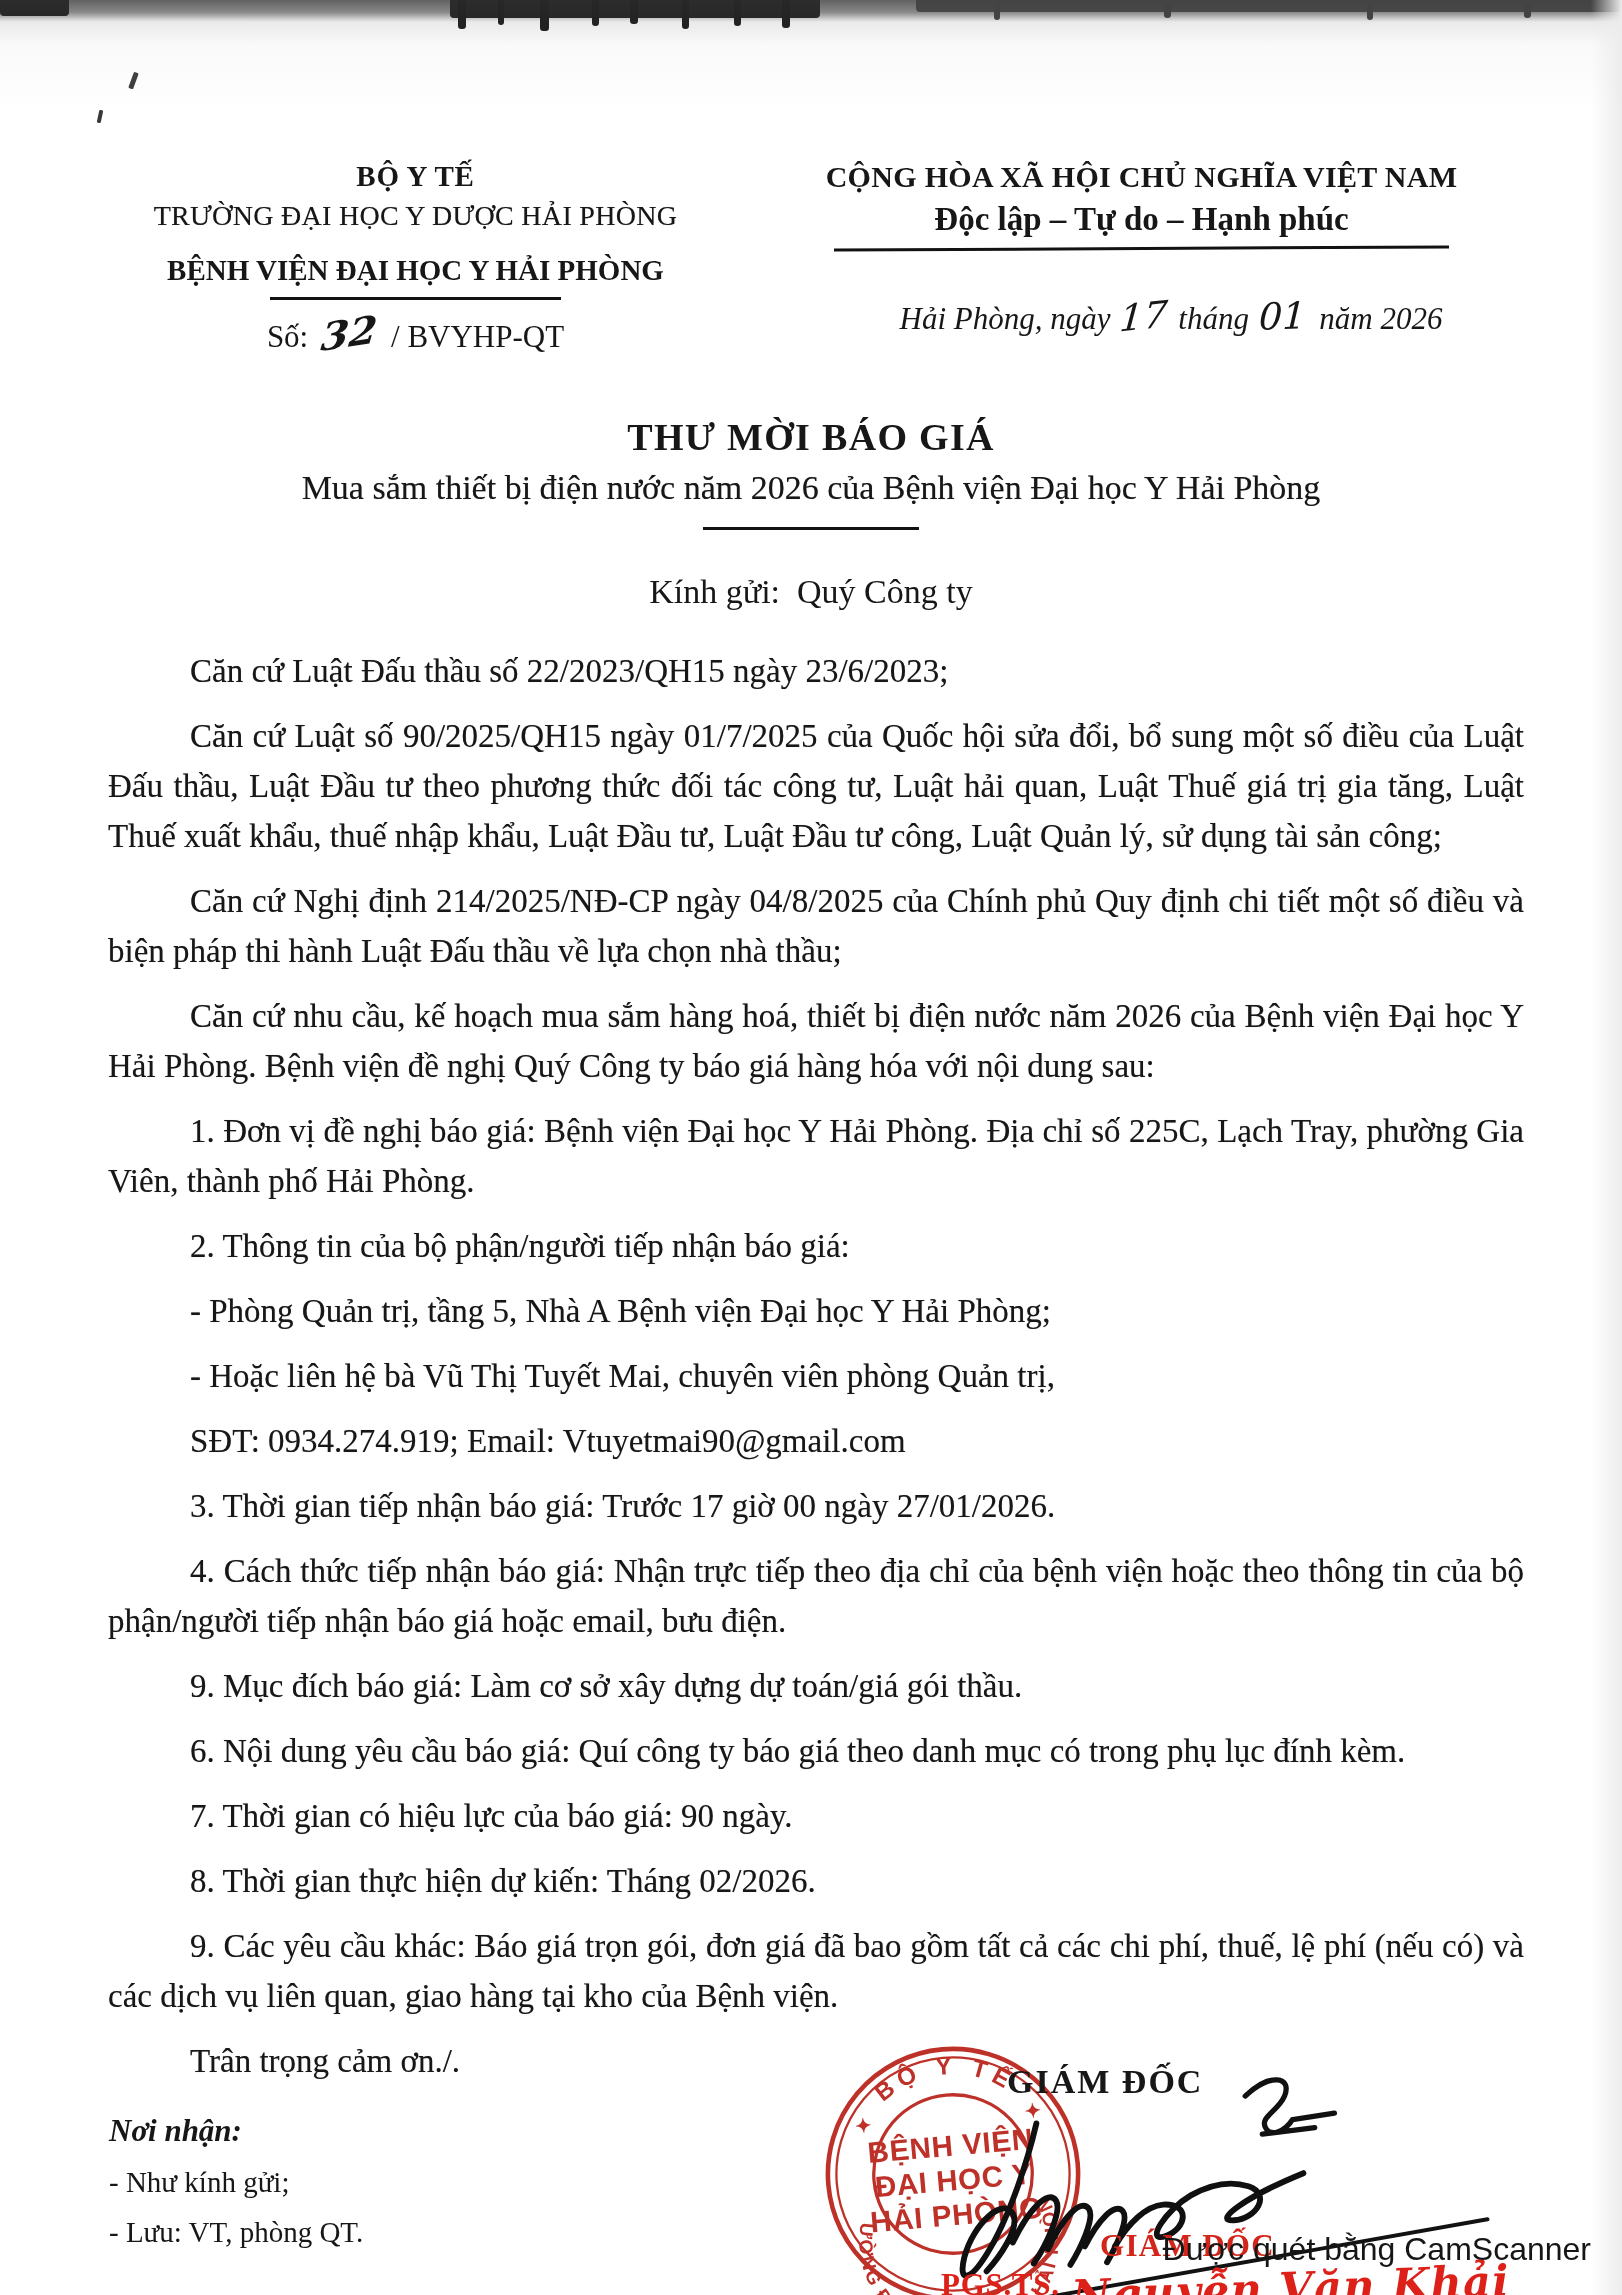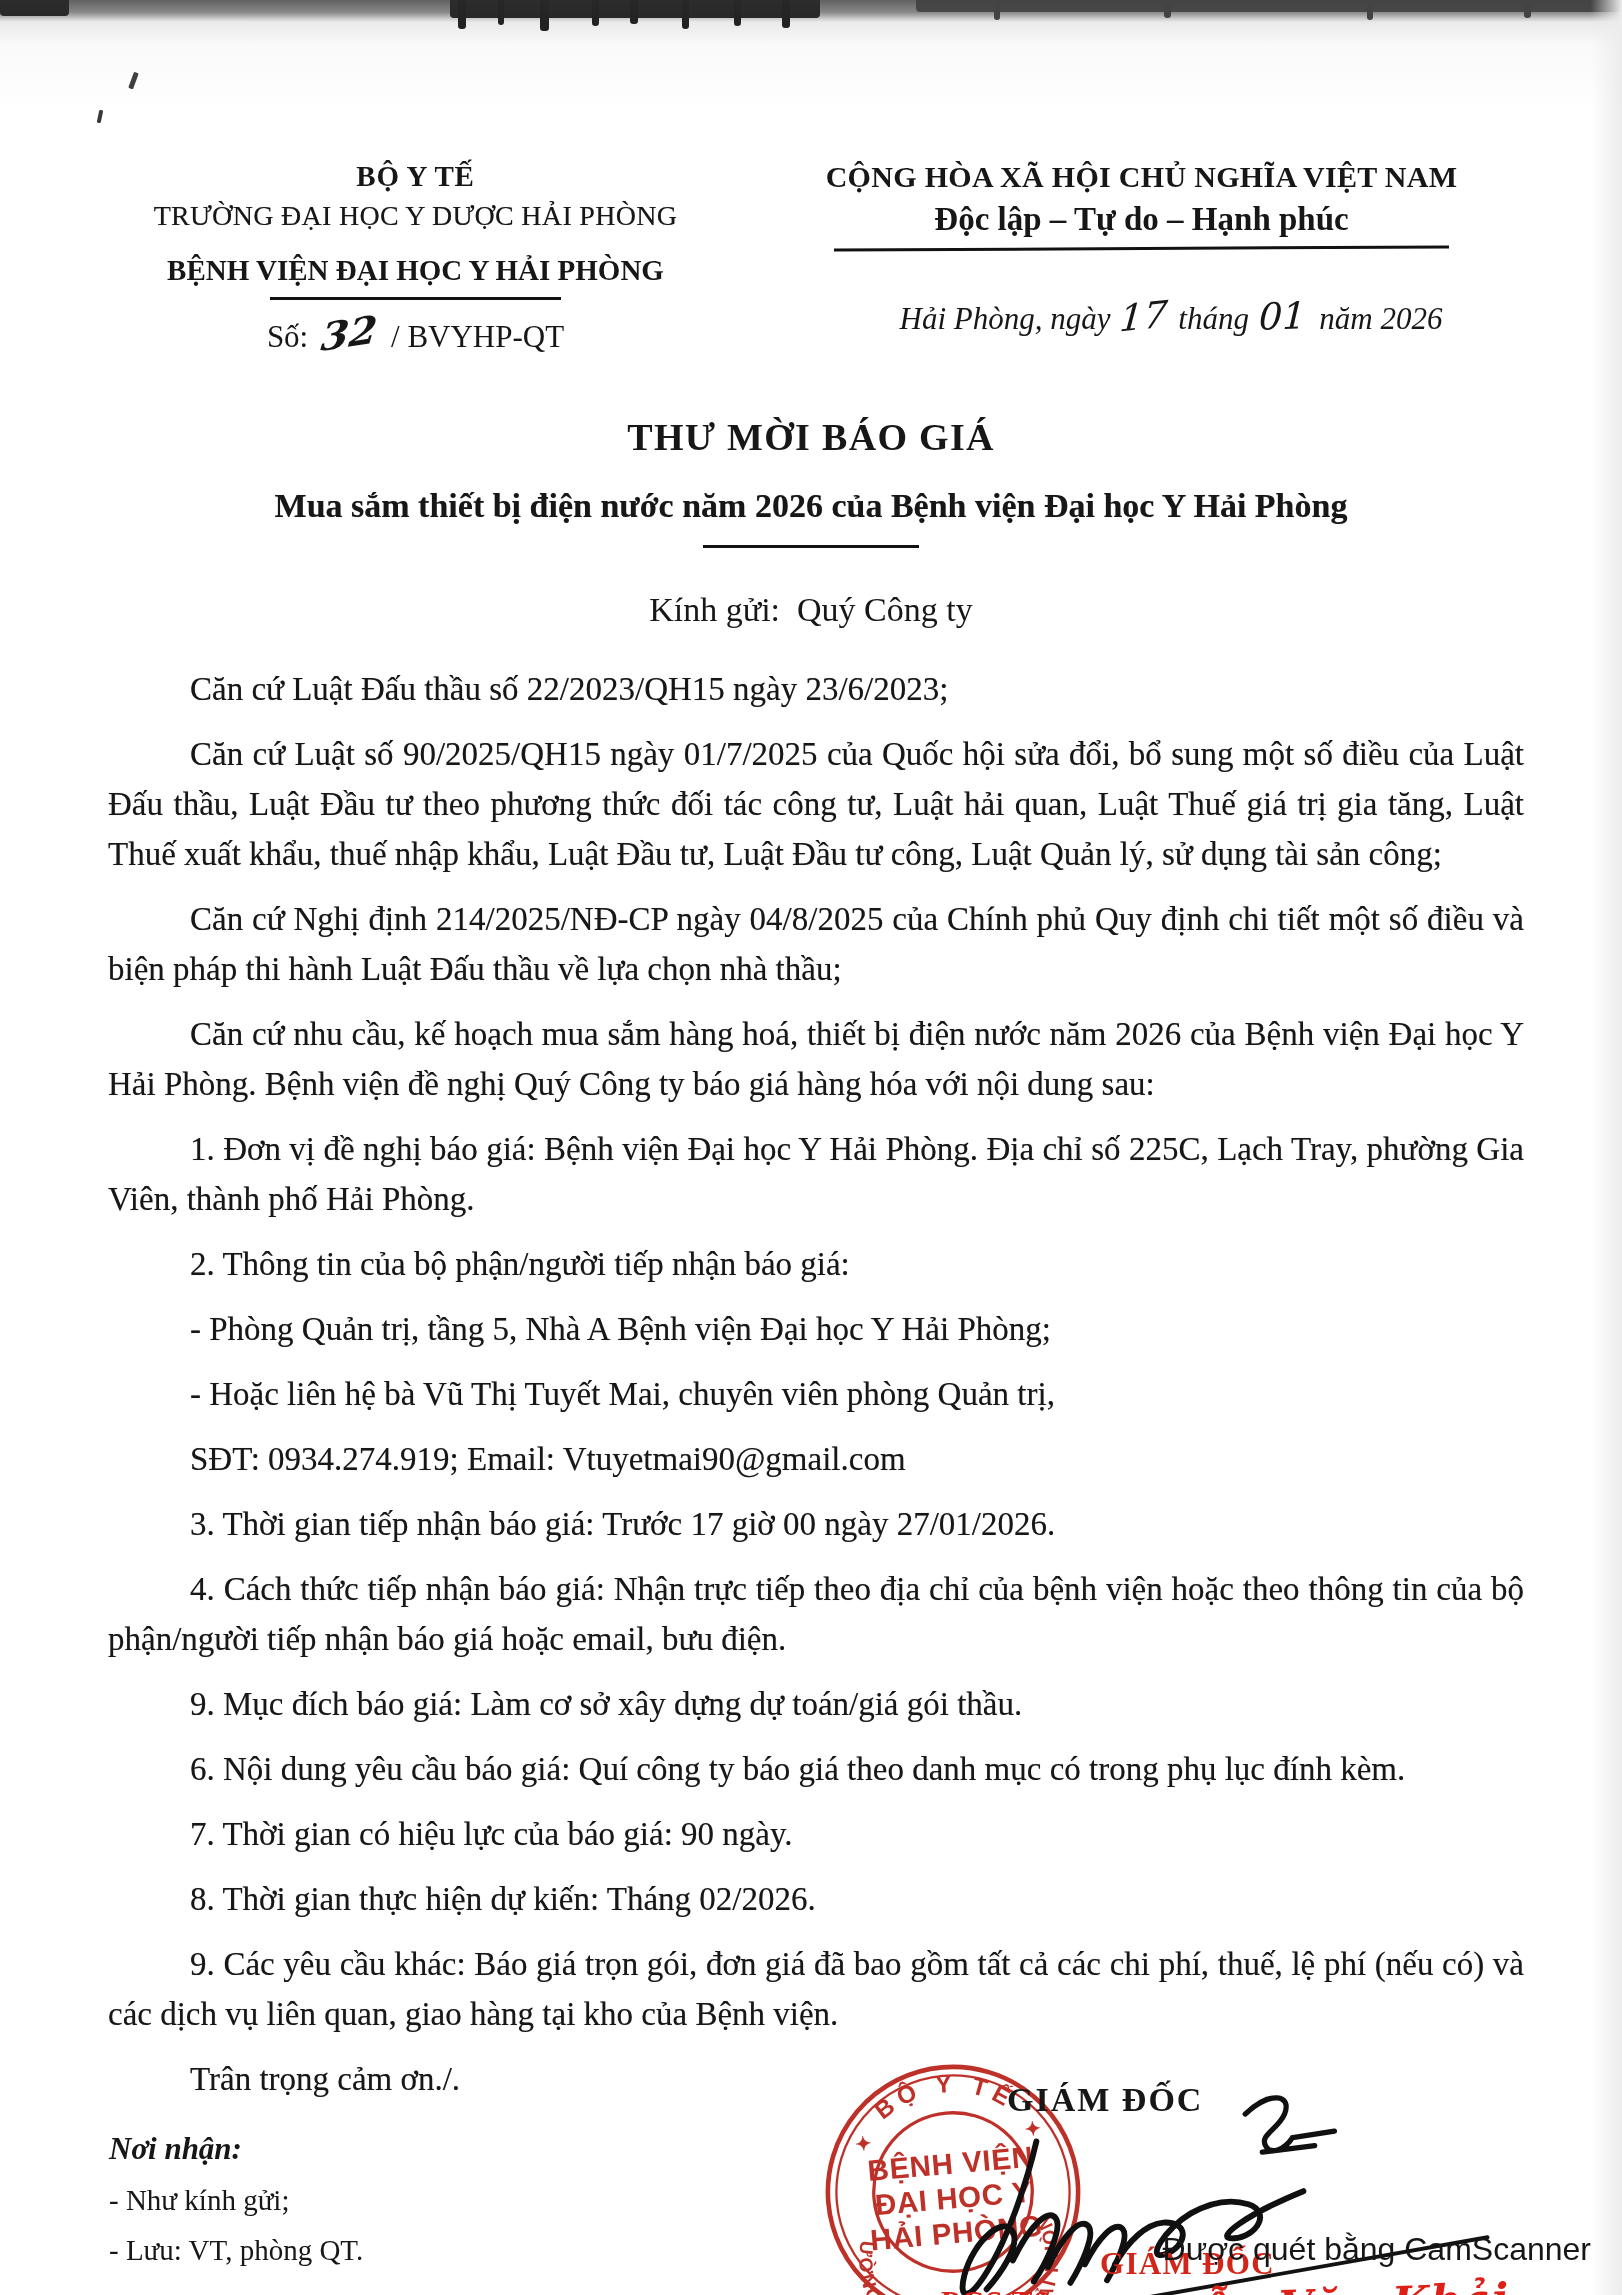--- a/index.html
+++ b/index.html
@@ -53,21 +53,21 @@
   .h-r2{font-size:33px;font-weight:700;margin-top:6.5px;}
   .rule-right{width:615px;height:3.3px;margin:9.2px auto 0 auto;transform:rotate(-.3deg);}
   .date-line{margin-top:51px;font-size:31px;font-style:italic;padding-left:59px;white-space:nowrap;}
   .handwrite{display:inline-block;font-family:"DejaVu Serif",serif;font-style:italic;
     transform:skewX(-10deg) rotate(-6deg);font-size:37px;line-height:0;}
   .hw-day{margin:0 3.9px 0 1.3px;} .hw-month{margin:0 5.2px 0 2.6px;transform:skewX(-4deg) rotate(-2deg);}
   .hw-so{font-size:39px;margin:0 6.5px;transform:skewX(-14deg) rotate(-9deg);font-weight:700;}
   
   .title-block{text-align:center;margin-top:60px;}
   .doc-title{font-size:38px;font-weight:700;letter-spacing:1.3px;margin-top:12px;}
-  .doc-subtitle{font-size:34px;font-weight:700;margin-top:28px;}
+  .doc-subtitle{font-size:34px;font-weight:400;margin-top:10px;}
   .rule-title{width:216px;height:3.3px;margin:19.6px auto 0 auto;}
   .salutation{text-align:center;margin-top:43px;font-size:34px;white-space:pre-wrap;}
   
   .body-text{margin:35px 98px 0 108px;font-size:33px;line-height:50px;text-align:justify;}
   .body-text p{margin:15px 0;text-indent:82px;}
   .body-text, .h-l2, .doc-subtitle{text-shadow:0 0 0.7px rgba(25,25,25,.45);}
   
   .closing{position:relative;height:327px;margin-top:9.2px;}
   .noi-nhan{position:absolute;left:109px;top:11.8px;}
   .noi-nhan-label{font-size:31px;font-weight:700;font-style:italic;}

